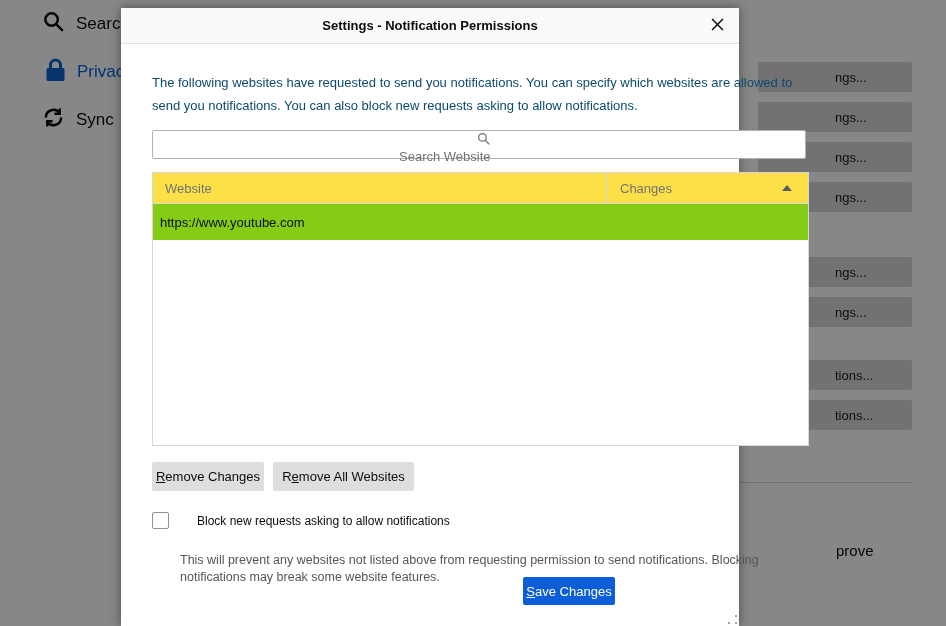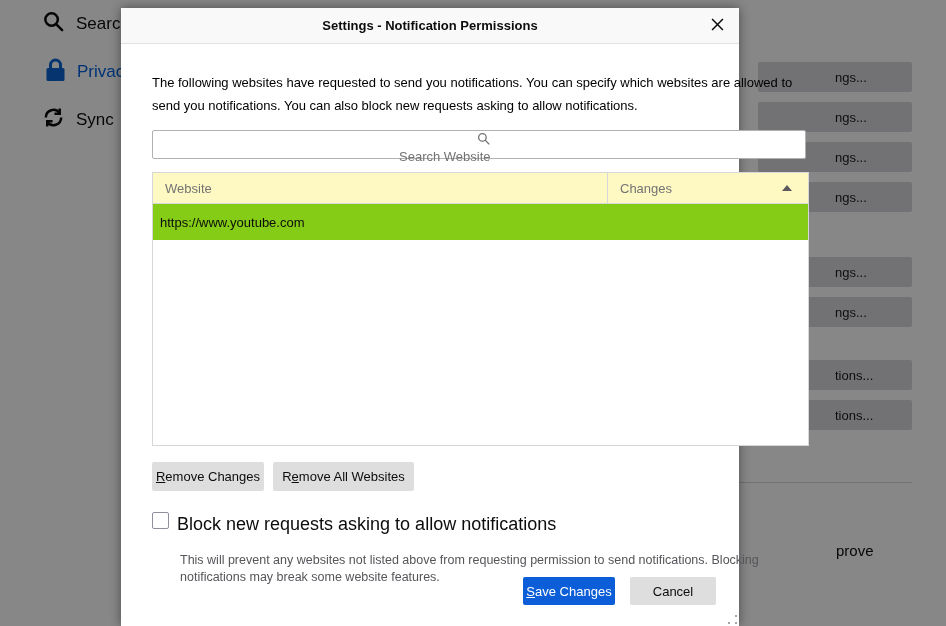--- a/index.html
+++ b/index.html
@@ -46,41 +46,41 @@
   }
   .dialog-title { font-size: 13px; font-weight: 700; }
   .dialog-close {
     position: absolute; right: 8px; top: 4px; width: 28px; height: 28px;
     display: flex; align-items: center; justify-content: center;
     background: transparent; border: none; cursor: pointer;
   }
 
   .dialog-description {
     position: absolute; left: 31px; top: 64px; width: 662px;
-    font-size: 13px; line-height: 1.75; color: #000000;
+    font-size: 13px; line-height: 1.75; color: #0c4a6e;
   }
 
   .search-box {
     position: absolute; left: 31px; top: 122px; width: 654px; height: 29px;
     border: 1px solid #b1b1b3; border-radius: 2px; background: #fff;
     display: flex; align-items: center; padding-left: 9px; flex-direction: column;
   }
   .search-box input {
     border: none; outline: none; flex: 1; height: 100%;
     font-family: "Liberation Sans", sans-serif; font-size: 13px; color: #0c0c0d;
     margin-left: 7px; background: transparent;
   }
   .search-box input::placeholder { color: #737373; opacity: 1; }
 
   .perm-table {
     position: absolute; left: 31px; top: 164px; width: 657px; height: 274px;
     border: 1px solid #d7d7db; background: #ffffff;
   }
   .perm-table-header {
-    display: flex; height: 31px; background: #fef9c3;
+    display: flex; height: 31px; background: #fde047;
     border-bottom: 1px solid #d7d7db; align-items: center;
     font-size: 13px; color: #737373;
   }
   .col-website { width: 455px; padding-left: 12px; border-right: 1px solid #d7d7db; height: 100%; display: flex; align-items: center; }
   .col-status  { flex: 1; padding-left: 12px; height: 100%; display: flex; align-items: center; position: relative; }
   .sort-arrow {
     position: absolute; right: 16px; top: 12px;
     width: 0; height: 0; border-left: 5px solid transparent;
     border-right: 5px solid transparent; border-bottom: 6px solid #5a5a5e;
   }
@@ -105,21 +105,21 @@
   .btn .key { text-decoration: underline; }
   .btn-remove { position: absolute; top: 454px; height: 29px; }
   .btn-remove-website { left: 31px; width: 112px; }
   .btn-remove-all { left: 152px; width: 141px; }
 
   .checkbox-row { position: absolute; left: 31px; top: 504px; display: flex; align-items: flex-start; }
   .checkbox {
     width: 17px; height: 17px; border: 1px solid #8f8f9d; border-radius: 2px;
     background: #ffffff; cursor: pointer; flex: 0 0 auto;
   }
-  .checkbox-label { margin-left: 8px; font-size: 18px; padding-top: 2px; cursor: pointer; }
+  .checkbox-label { margin-left: 28px; font-size: 12px; padding-top: 2px; cursor: pointer; }
   .fine-print {
     position: absolute; left: 59px; top: 530px; width: 636px;
     font-size: 12.5px; line-height: 1.32; color: #55555a; margin-top: 14px;
   }
 
   .btn-save {
     position: absolute; right: 124px; top: 569px; width: 92px; height: 28px;
     background: #0b5ed7; color: #ffffff;
   }
   .btn-cancel { position: absolute; right: 23px; top: 569px; width: 86px; height: 28px; }
@@ -244,20 +244,19 @@
     <div class="checkbox-label">Block new requests asking to allow notifications</div>
   </div>
 
   <div class="fine-print">This will prevent any websites not listed above from requesting permission to send notifications. Blocking notifications may break some website features.</div>
 
   <button class="btn btn-save">
     <span></span>
       <span class="key">S</span>
       <span>ave Changes</span>
   </button>
-  <button class="btn btn-cancel">Cancel</button>
 
   <div class="resize-grip">
       <i></i>
       <i></i>
       <i></i>
     </div>
 </div>
 
 </body></html>

